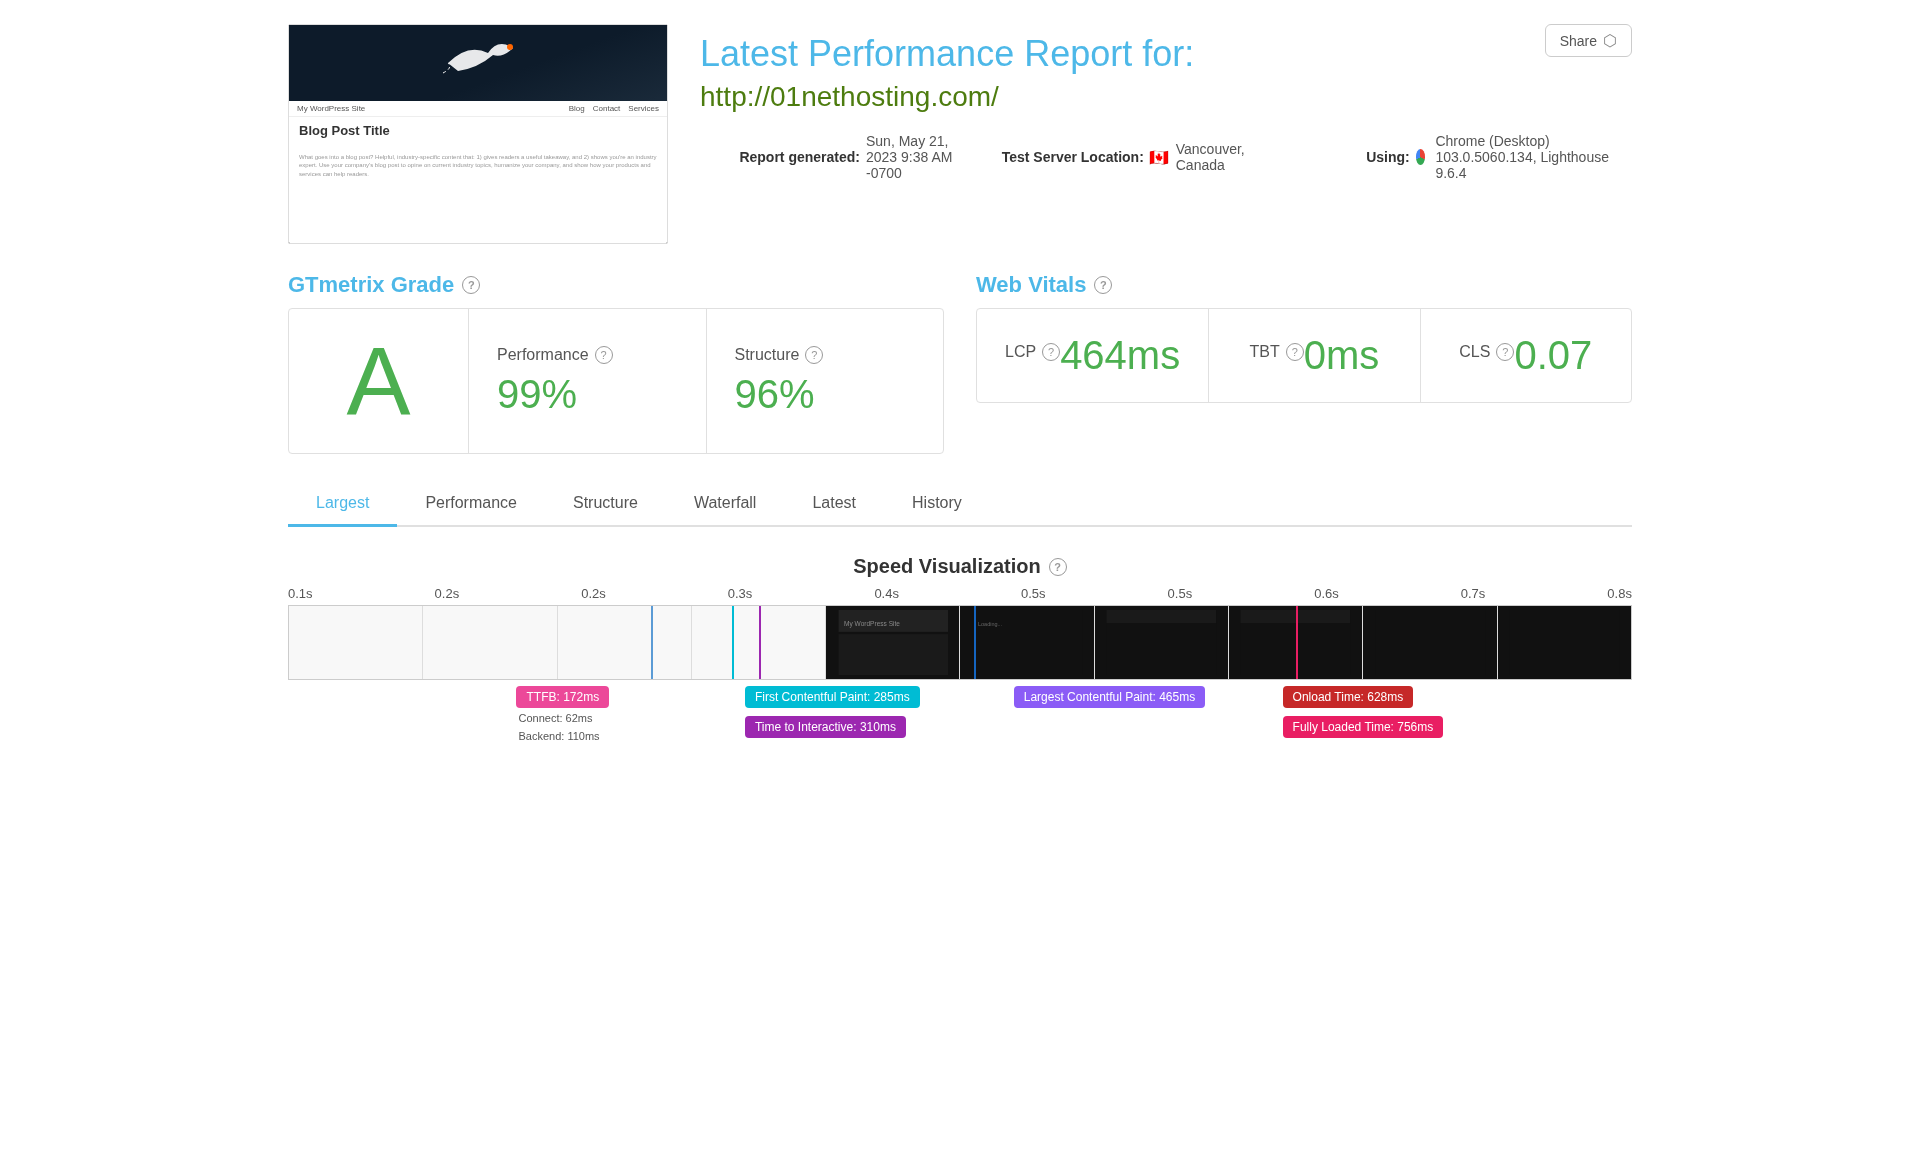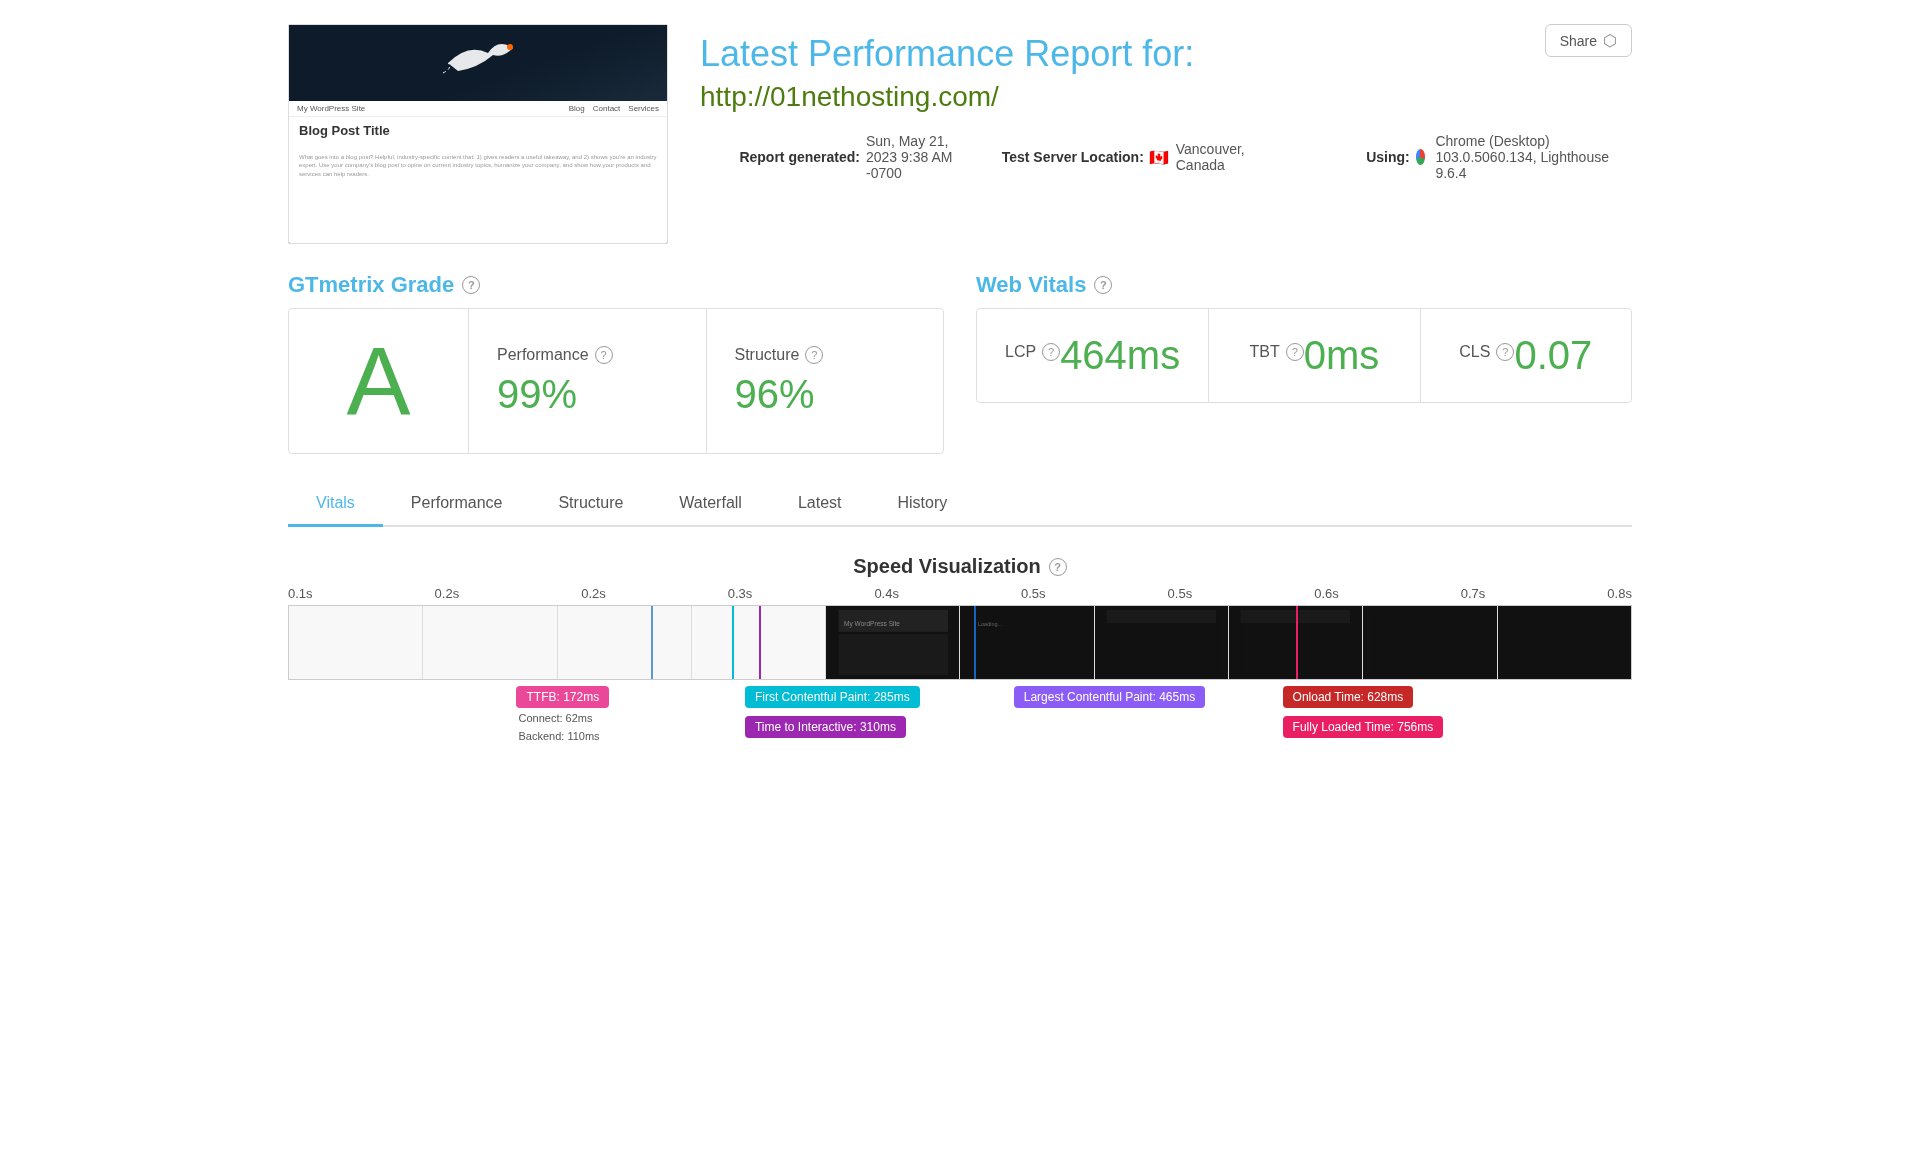--- a/index.html
+++ b/index.html
@@ -528,21 +528,21 @@
             <span class="help-icon">?</span>
           </div>
           <div class="vital-value">0.07</div>
         </div>
       </div>
     </div>
 
   </div>
 
   <div class="tabs-section">
-    <div class="tab active">Vitals</div>
+    <div class="tab active">Largest</div>
     <div class="tab">Performance</div>
     <div class="tab">Structure</div>
     <div class="tab">Waterfall</div>
     <div class="tab">Latest</div>
     <div class="tab">History</div>
   </div>
 
   <div class="speed-viz-section">
     <div class="section-title">
       <span>Speed Visualization</span>

